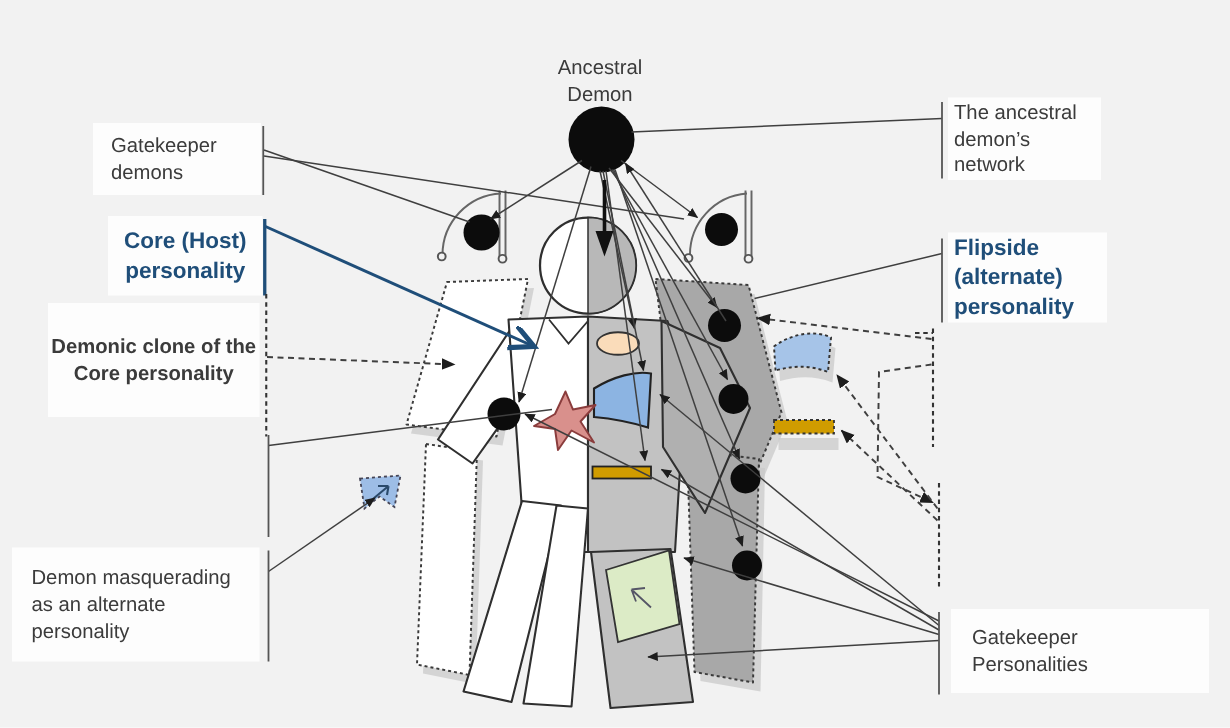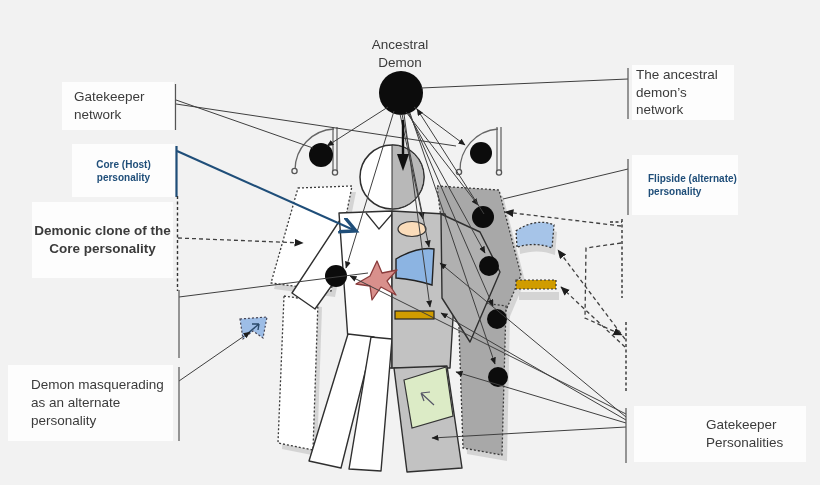--- a/index.html
+++ b/index.html
@@ -9,22 +9,22 @@
     --flag-blue:#8cb4e2; --ext-flag-blue:#a6c4e8; --left-flag-blue:#9dbde6;
     --gold:#d09c00; --green:#dcebc6; --peach:#fadcba; --star-pink:#d9908c;
     --shadow:#c9c9c9;
   }
   html,body{margin:0;padding:0;}
   body{font-family:"Liberation Sans",sans-serif;background:#fff;}
   .stage{position:relative;width:820px;height:485px;background:var(--bg);overflow:hidden;}
   .stage svg{position:absolute;left:0;top:0;z-index:1;}
   .lbl{position:absolute;z-index:2;box-sizing:border-box;color:var(--text);
        font-size:13.5px;line-height:1.32;display:flex;flex-direction:column;justify-content:center;}
-  .boxed{background:var(--box-bg);align-items:flex-end;}
-  .blue{color:var(--accent-blue-text);font-weight:bold;font-size:10px;line-height:1.3;}
+  .boxed{background:var(--box-bg);}
+  .blue{color:var(--accent-blue-text);font-weight:bold;font-size:15px;line-height:1.3;}
   .center{text-align:center;}
   .figline{stroke:var(--line);stroke-width:1;fill:none;}
   .dash{stroke-dasharray:4 3;stroke-width:1.3;}
   .bar{stroke:#555;stroke-width:1.2;}
   .bar-dash{stroke:#333;stroke-width:1.4;stroke-dasharray:3 2.5;}
   .outl{stroke:#2f2f2f;stroke-width:1.4;stroke-linejoin:round;}
   .clone{stroke:#3a3a3a;stroke-width:1.3;stroke-dasharray:2 2;stroke-linejoin:round;}
   .shadow{fill:var(--shadow);opacity:.75;stroke:none;}
 </style>
 </head>
@@ -169,21 +169,21 @@
       <line class="bar" x1="626" y1="408" x2="626" y2="463"></line>
       <line class="bar-dash" x1="610" y1="222" x2="622" y2="222"></line>
     </g>
   </svg>
 
   <div class="lbl center" style="left:352px;top:36px;width:96px;">
     <span>Ancestral Demon</span>
   </div>
 
   <div class="lbl boxed" style="left:62px;top:82px;width:112px;height:48px;padding-left:12px;">
-    <span>Gatekeeper network</span>
+    <span>Gatekeeper demons</span>
   </div>
 
   <div class="lbl boxed blue center" style="left:72px;top:144px;width:103px;height:53px;">
     <span>Core (Host) personality</span>
   </div>
 
   <div class="lbl boxed center" style="left:32px;top:202px;width:141px;height:76px;font-weight:bold;">
     <span>Demonic clone of the Core personality</span>
   </div>
 

